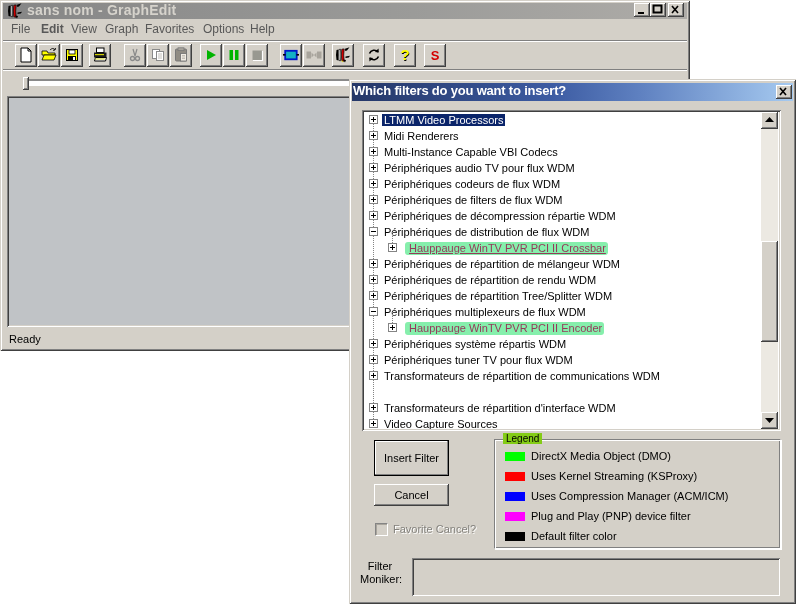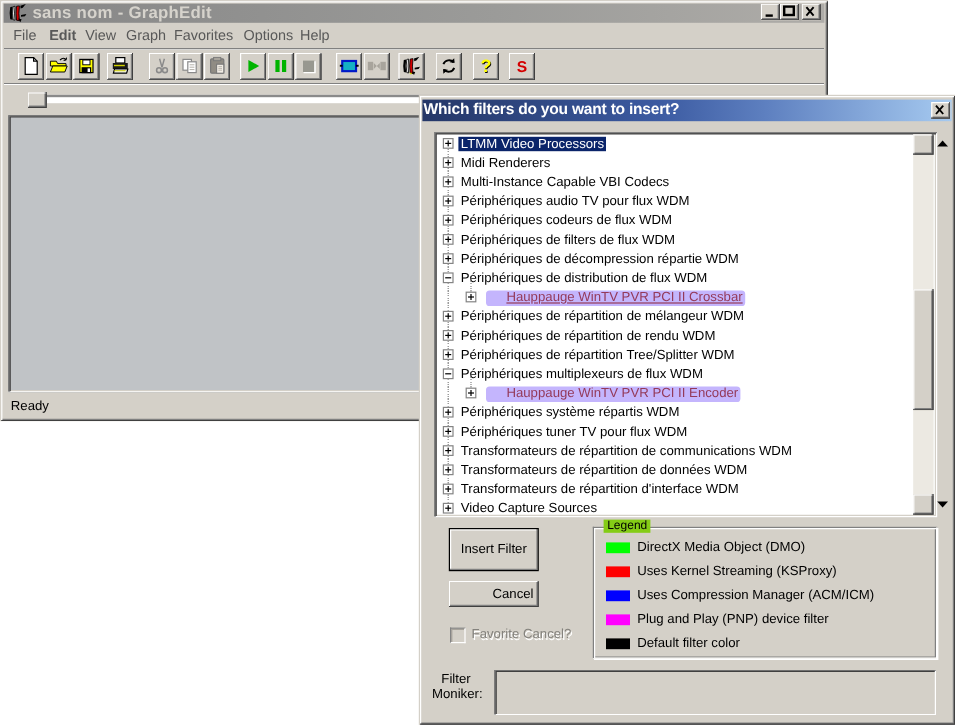--- a/index.html
+++ b/index.html
@@ -8,21 +8,20 @@
 .abs { position:absolute; }
 .win {
   background:#d4d0c8;
   box-shadow: inset 1px 1px 0 #d4d0c8, inset -1px -1px 0 #404040,
               inset 2px 2px 0 #ffffff, inset -2px -2px 0 #808080;
 }
 .raised {
   background:#d4d0c8;
   box-shadow: inset -1px -1px 0 #404040, inset 1px 1px 0 #ffffff,
               inset -2px -2px 0 #808080, inset 2px 2px 0 #d4d0c8;
-  padding-left: 16px;
 }
 .sunken {
   box-shadow: inset 1px 1px 0 #808080, inset -1px -1px 0 #ffffff,
               inset 2px 2px 0 #404040, inset -2px -2px 0 #d4d0c8;
 }
 .tbtn {
   position:absolute; width:22px; height:23px; background:#d4d0c8;
   box-shadow: inset -1px -1px 0 #404040, inset 1px 1px 0 #ffffff,
               inset -2px -2px 0 #808080;
 }
@@ -34,21 +33,21 @@
 }
 .row { position:absolute; height:16px; font-size:11px; color:#000; white-space:nowrap; }
 .pbox {
   position:absolute; width:9px; height:9px; top:3px;
   border:1px solid #848484; background:#ffffff;
 }
 .pbox i { position:absolute; background:#000; }
 .ph { left:1px; top:3px; width:5px; height:1px; }
 .pv { left:3px; top:1px; width:1px; height:5px; }
 .lbl { position:absolute; top:2px; line-height:12px; }
-.ylw { background:#c4b5fd; color:#943a5a; padding:0 2px 1px 17px; margin-left:-2px; border-radius:3px; }
+.ylw { background:#86efac; color:#943a5a; padding:0 2px 1px 4px; margin-left:-2px; border-radius:3px; }
 .leg { position:absolute; left:505px; width:20px; height:9px; }
 .legt { position:absolute; left:531px; font-size:11px; color:#000; line-height:11px; }
 </style>
 </head>
 <body>
 
 <div class="abs win" style="left:0; top:0; width:690px; height:351px;">
 
   <div class="abs" style="left:3px; top:3px; width:684px; height:16px; background:linear-gradient(90deg,#868686 0%,#9b9b99 60%,#aeaca8 100%);">
     <div class="abs" style="left:4px; top:0px; width:16px; height:16px;">
@@ -333,27 +332,20 @@
           <i class="pv"></i>
         </div>
         <span class="lbl" style="left:20px;">Périphériques tuner TV pour flux WDM</span>
       </div>
   <div class="row" style="left:0; top:256px; width:398px;">
         <div class="pbox" style="left:5px;">
           <i class="ph"></i>
           <i class="pv"></i>
         </div>
         <span class="lbl" style="left:20px;">Transformateurs de répartition de communications WDM</span>
-      </div>
-  <div class="row" style="left:0; top:272px; width:398px;">
-        <div class="pbox" style="left:5px;">
-          <i class="ph"></i>
-          <i class="pv"></i>
-        </div>
-        <span class="lbl" style="left:20px;">Transformateurs de répartition de données WDM</span>
       </div>
   <div class="row" style="left:0; top:288px; width:398px;">
         <div class="pbox" style="left:5px;">
           <i class="ph"></i>
           <i class="pv"></i>
         </div>
         <span class="lbl" style="left:20px;">Transformateurs de répartition d'interface WDM</span>
       </div>
   <div class="row" style="left:0; top:304px; width:398px;">
         <div class="pbox" style="left:5px;">

